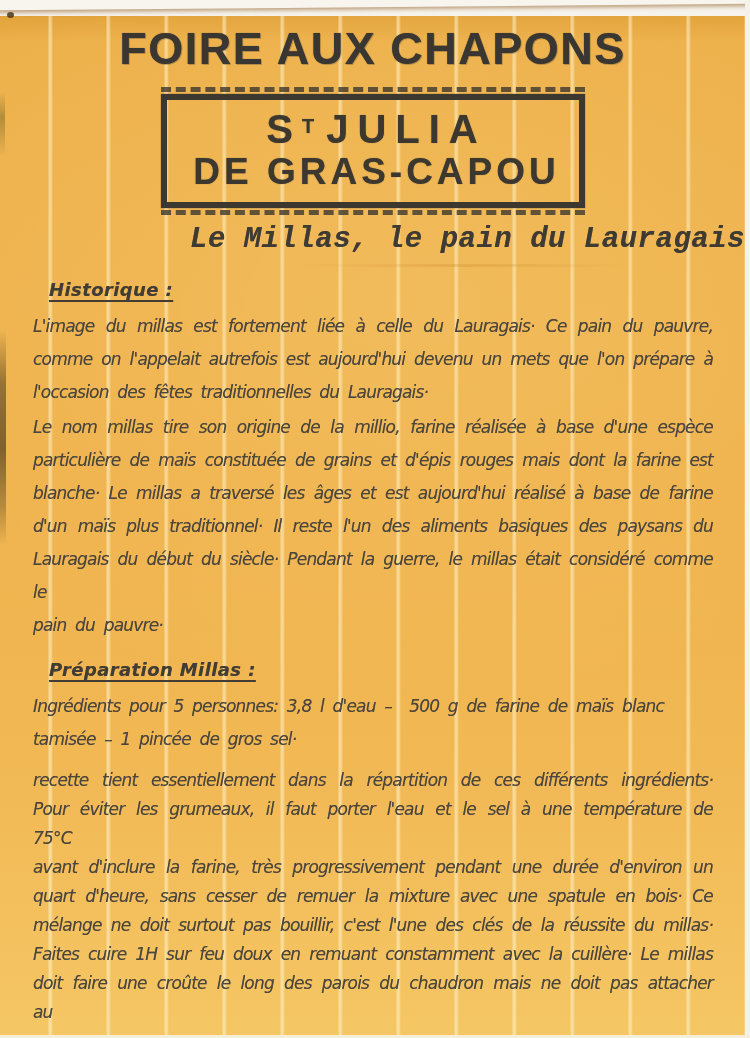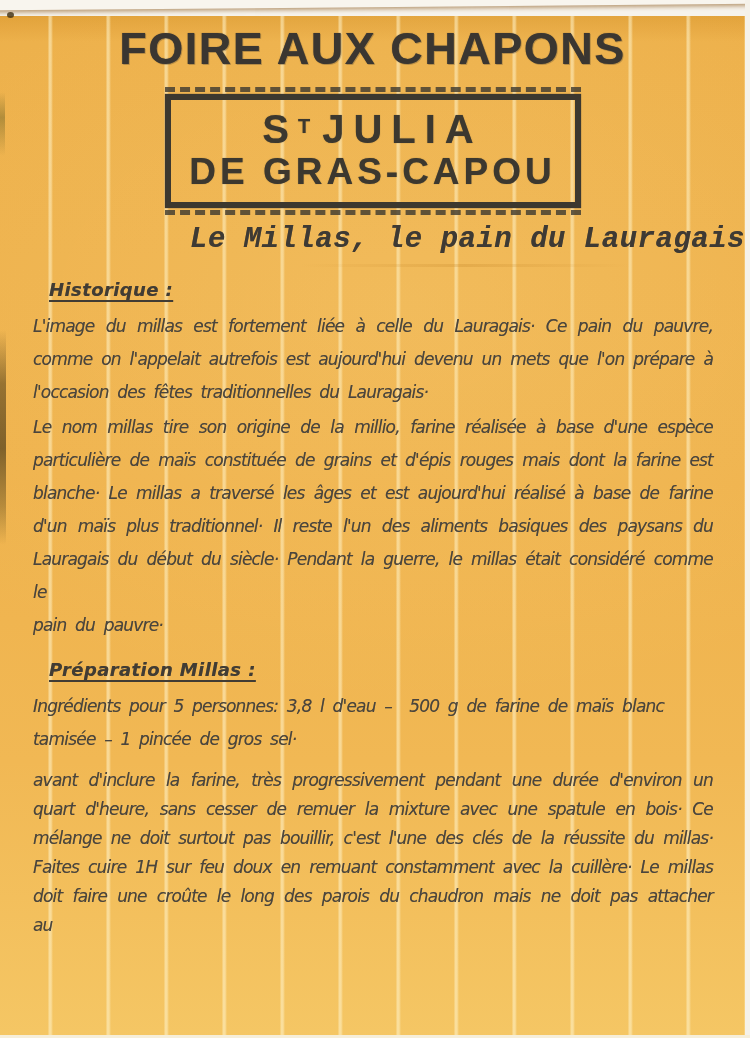--- a/index.html
+++ b/index.html
@@ -44,21 +44,21 @@
     margin:8px 0 0 0;text-align:center;
     font-family:"Liberation Sans", sans-serif;
     font-weight:bold;font-size:45px;line-height:50px;letter-spacing:1.5px;
     color:#3a3631;
     text-shadow:0 0 1px rgba(58,54,49,0.7), 1px 1px 0 rgba(58,54,49,0.25);
   }
   .stamp{
     position:relative;z-index:3;
     width:396px;margin:20px auto 0 auto;
     border:6px solid #3c382f;
-    padding:5px 4px 8px 4px;
+    padding:5px 4px 8px 12px;
     text-align:center;color:#3c382f;
     font-family:"Liberation Sans", sans-serif;font-weight:bold;
     box-shadow:0 0 1px rgba(60,56,47,0.8);
   }
   .stamp::before,.stamp::after{
     content:"";position:absolute;left:-6px;right:-6px;height:0;
     border-top:5px dashed rgba(60,56,47,0.8);
   }
   .stamp::before{top:-13px;}
   .stamp::after{bottom:-13px;}
@@ -131,20 +131,22 @@
       </div>
     </div>
 
     <div class="section">
       <div class="section-heading second">Préparation Millas :</div>
       <div class="paragraph">
         <div class="line left">Ingrédients pour 5 personnes: 3,8 l d'eau –  500 g de farine de maïs blanc</div>
         <div class="line left">tamisée – 1 pincée de gros sel·</div>
       </div>
       <div class="paragraph tight gap-top">
+        <div class="line">recette tient essentiellement dans la répartition de ces différents ingrédients·</div>
+        <div class="line">Pour éviter les grumeaux, il faut porter l'eau et le sel à une température de 75°C</div>
         <div class="line">avant d'inclure la farine, très progressivement pendant une durée d'environ un</div>
         <div class="line">quart d'heure, sans cesser de remuer la mixture avec une spatule en bois· Ce</div>
         <div class="line">mélange ne doit surtout pas bouillir, c'est l'une des clés de la réussite du millas·</div>
         <div class="line">Faites cuire 1H sur feu doux en remuant constamment avec la cuillère· Le millas</div>
         <div class="line">doit faire une croûte le long des parois du chaudron mais ne doit pas attacher au</div>
 
       </div>
     </div>
 
   </div>

